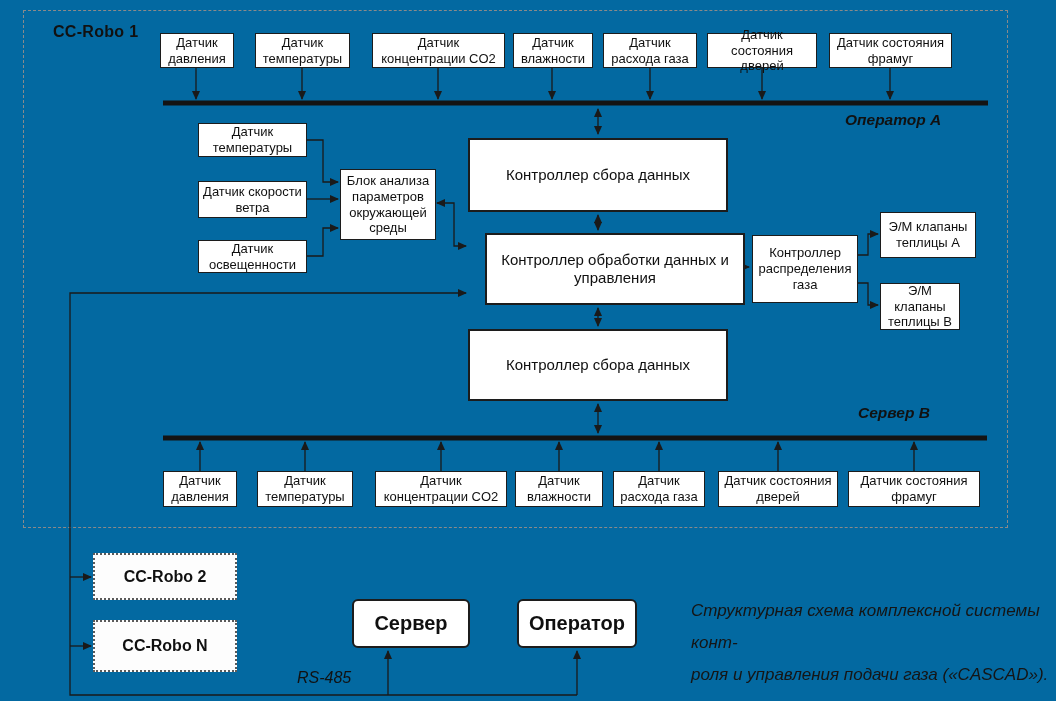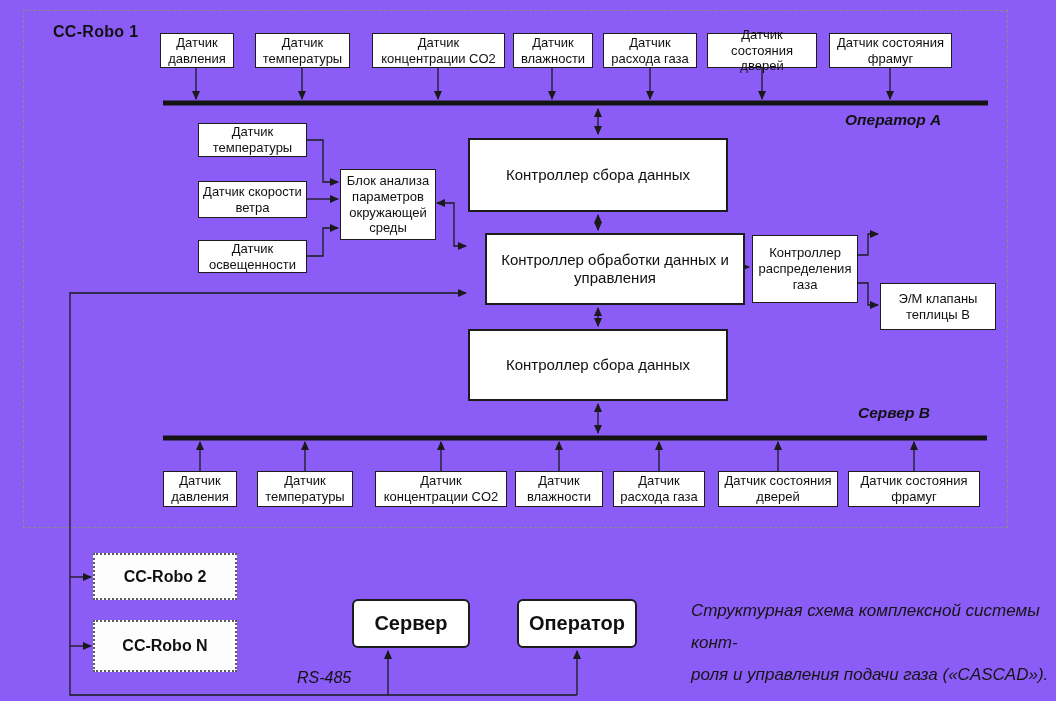--- a/index.html
+++ b/index.html
@@ -1,17 +1,17 @@
 <!DOCTYPE html>
 <html><head>
 <meta charset="utf-8">
 <style>
   html,body{margin:0;padding:0;background:#fff;}
   #stage{
-    position:relative;width:1056px;height:701px;background:#8b5cf6;
+    position:relative;width:1056px;height:701px;background:#0369a1;
     font-family:"Liberation Sans","DejaVu Sans",sans-serif;color:#111;overflow:hidden;
   }
   #wires{position:absolute;left:0;top:0;z-index:1;}
   .dashed-frame{
     position:absolute;border:1.6px dashed #8a8a8a;background:transparent;z-index:0;
     box-sizing:border-box;
   }
   .box{
     position:absolute;box-sizing:border-box;border:1.5px solid #1c1c1c;background:#fff;
     display:flex;align-items:center;justify-content:center;text-align:center;
@@ -106,21 +106,22 @@
   <div class="box" style="left:198px;top:123px;width:109px;height:34px;">Датчик температуры</div>
   <div class="box" style="left:198px;top:181px;width:109px;height:37px;">Датчик скорости ветра</div>
   <div class="box" style="left:198px;top:240px;width:109px;height:33px;">Датчик освещенности</div>
   <div class="box" style="left:340px;top:169px;width:96px;height:71px;">Блок анализа параметров окружающей среды</div>
 
   <div class="box heavy" style="left:468px;top:138px;width:260px;height:74px;">Контроллер сбора данных</div>
   <div class="box heavy" style="left:468px;top:233px;width:260px;height:72px;margin-left:17px;">Контроллер обработки данных и управления</div>
   <div class="box heavy" style="left:468px;top:329px;width:260px;height:72px;">Контроллер сбора данных</div>
 
   <div class="box" style="left:752px;top:235px;width:106px;height:68px;">Контроллер распределения газа</div>
-  <div class="box" style="left:880px;top:283px;width:116px;height:47px;">Э/М клапаны теплицы В</div>
+  <div class="box" style="left:880px;top:212px;width:96px;height:46px;">Э/М клапаны теплицы А</div>
+  <div class="box" style="left:880px;top:283px;width:80px;height:47px;">Э/М клапаны теплицы В</div>
 
   <div class="box" style="left:163px;top:471px;width:74px;height:36px;">Датчик давления</div>
   <div class="box" style="left:257px;top:471px;width:96px;height:36px;">Датчик температуры</div>
   <div class="box" style="left:375px;top:471px;width:132px;height:36px;">Датчик концентрации CO2</div>
   <div class="box" style="left:515px;top:471px;width:88px;height:36px;">Датчик влажности</div>
   <div class="box" style="left:613px;top:471px;width:92px;height:36px;">Датчик расхода газа</div>
   <div class="box" style="left:718px;top:471px;width:120px;height:36px;">Датчик состояния дверей</div>
   <div class="box" style="left:848px;top:471px;width:132px;height:36px;">Датчик состояния фрамуг</div>
 
   <div class="box dotted" style="left:93px;top:553px;width:144px;height:47px;">CC-Robo 2</div>

